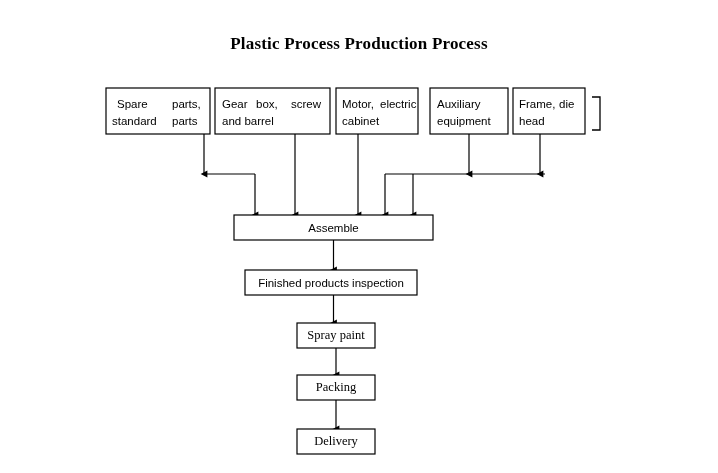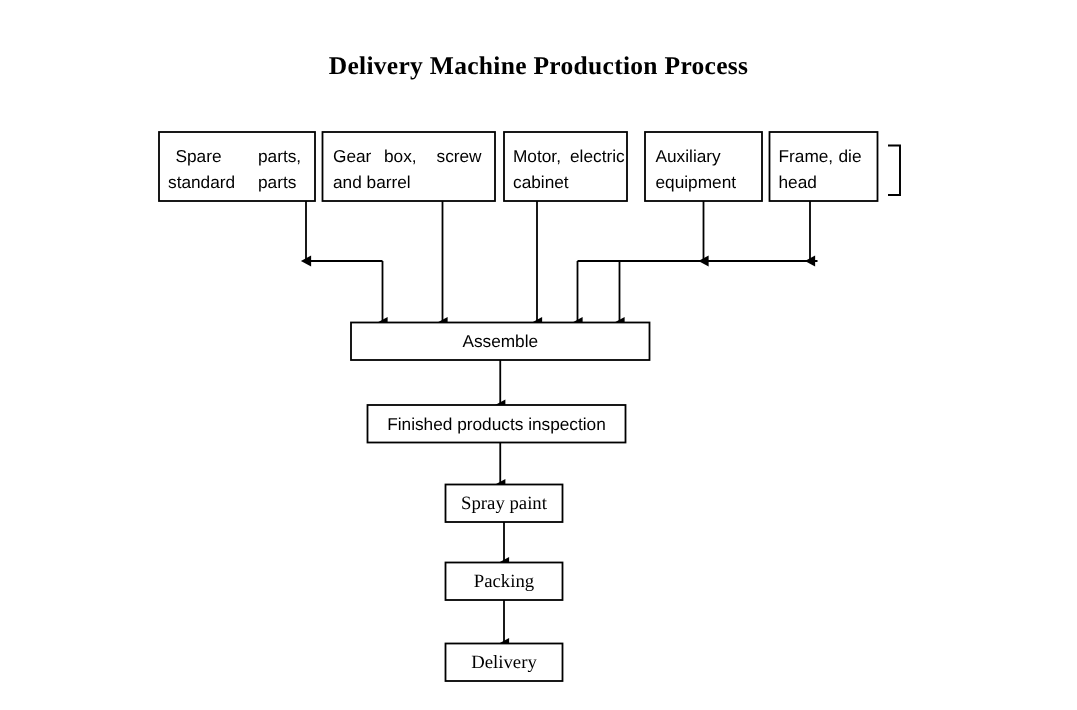--- a/index.html
+++ b/index.html
@@ -66,21 +66,21 @@
     font-size: 11.5px;
     fill: #000000;
     dominant-baseline: middle;
   }
 </style>
 </head>
 <body>
 
 <div id="page">
 
-  <div id="diagram-title">Delivery Machine Production Process</div>
+  <div id="diagram-title">Plastic Process Production Process</div>
 
   <svg id="flow" viewBox="0 0 718 473">
     <defs>
       <marker id="arrowhead" markerWidth="9" markerHeight="9" refX="4.2" refY="4.2" orient="auto" markerUnits="userSpaceOnUse">
         <path d="M 0.6 0.8 L 7.8 0.8 L 4.2 7.6 z" fill="#000000"></path>
       </marker>
     </defs>
 
     <g>
       <rect class="node-rect" x="106" y="88" width="104" height="46"></rect>

